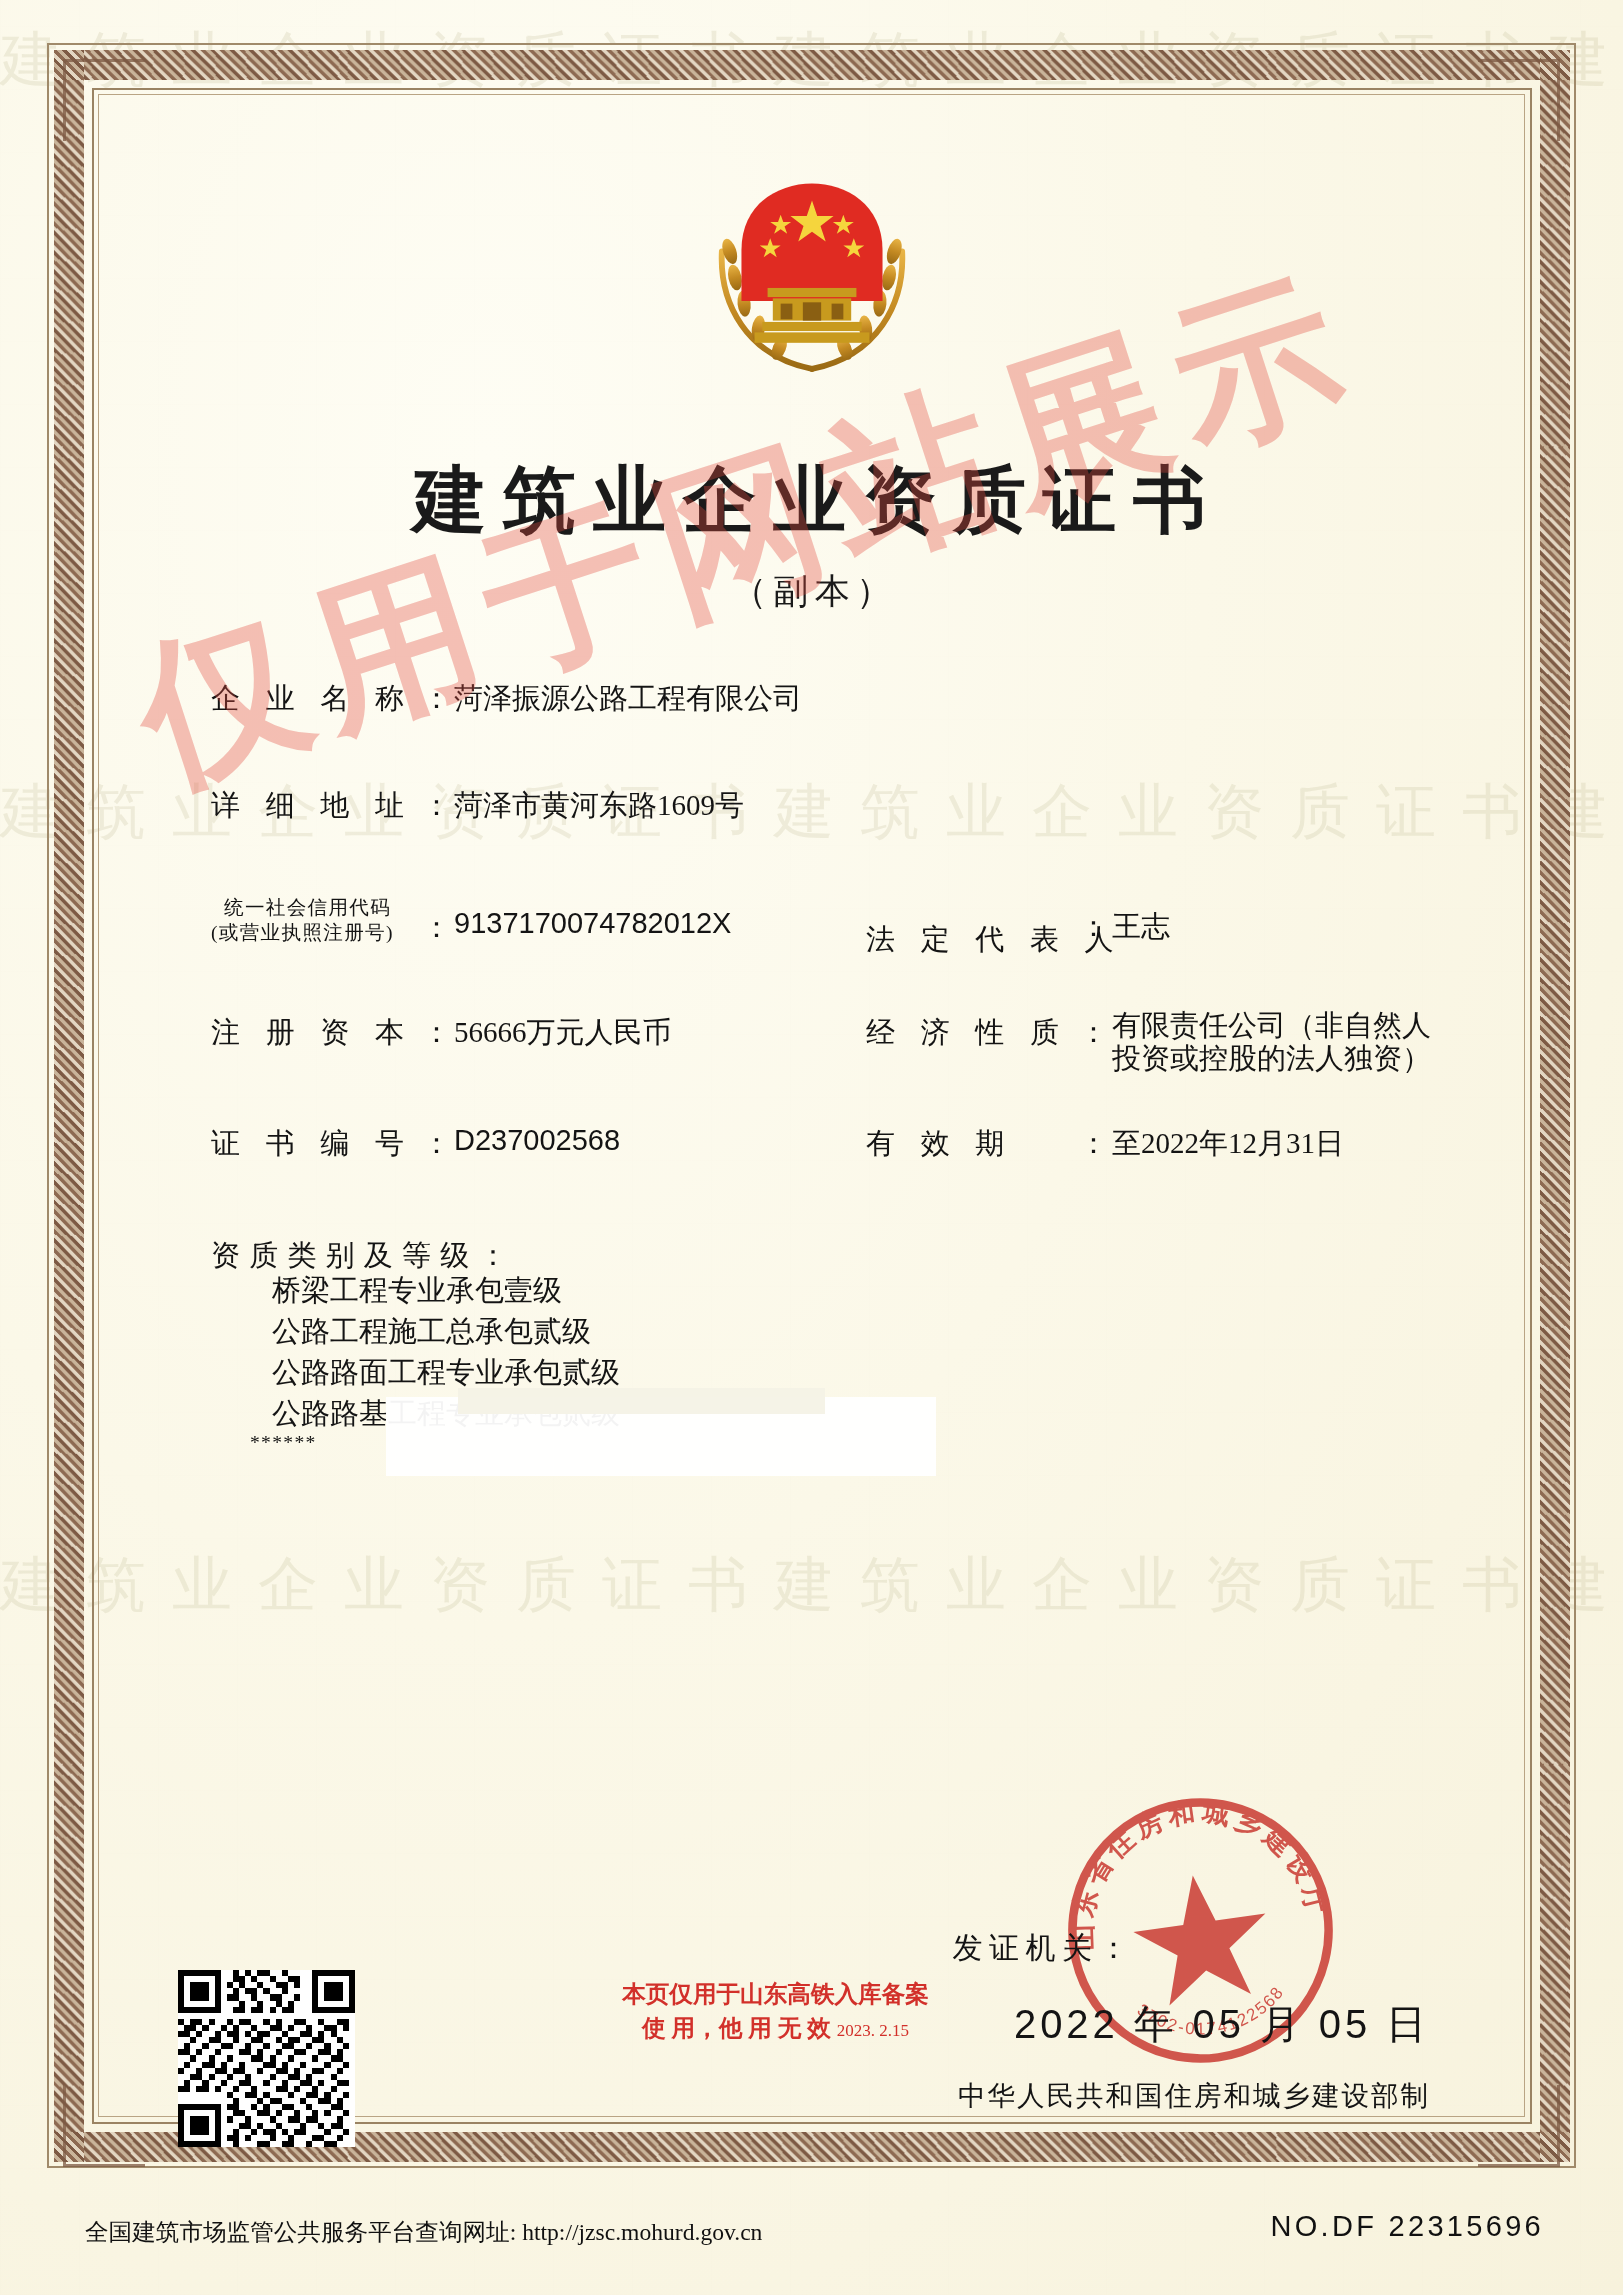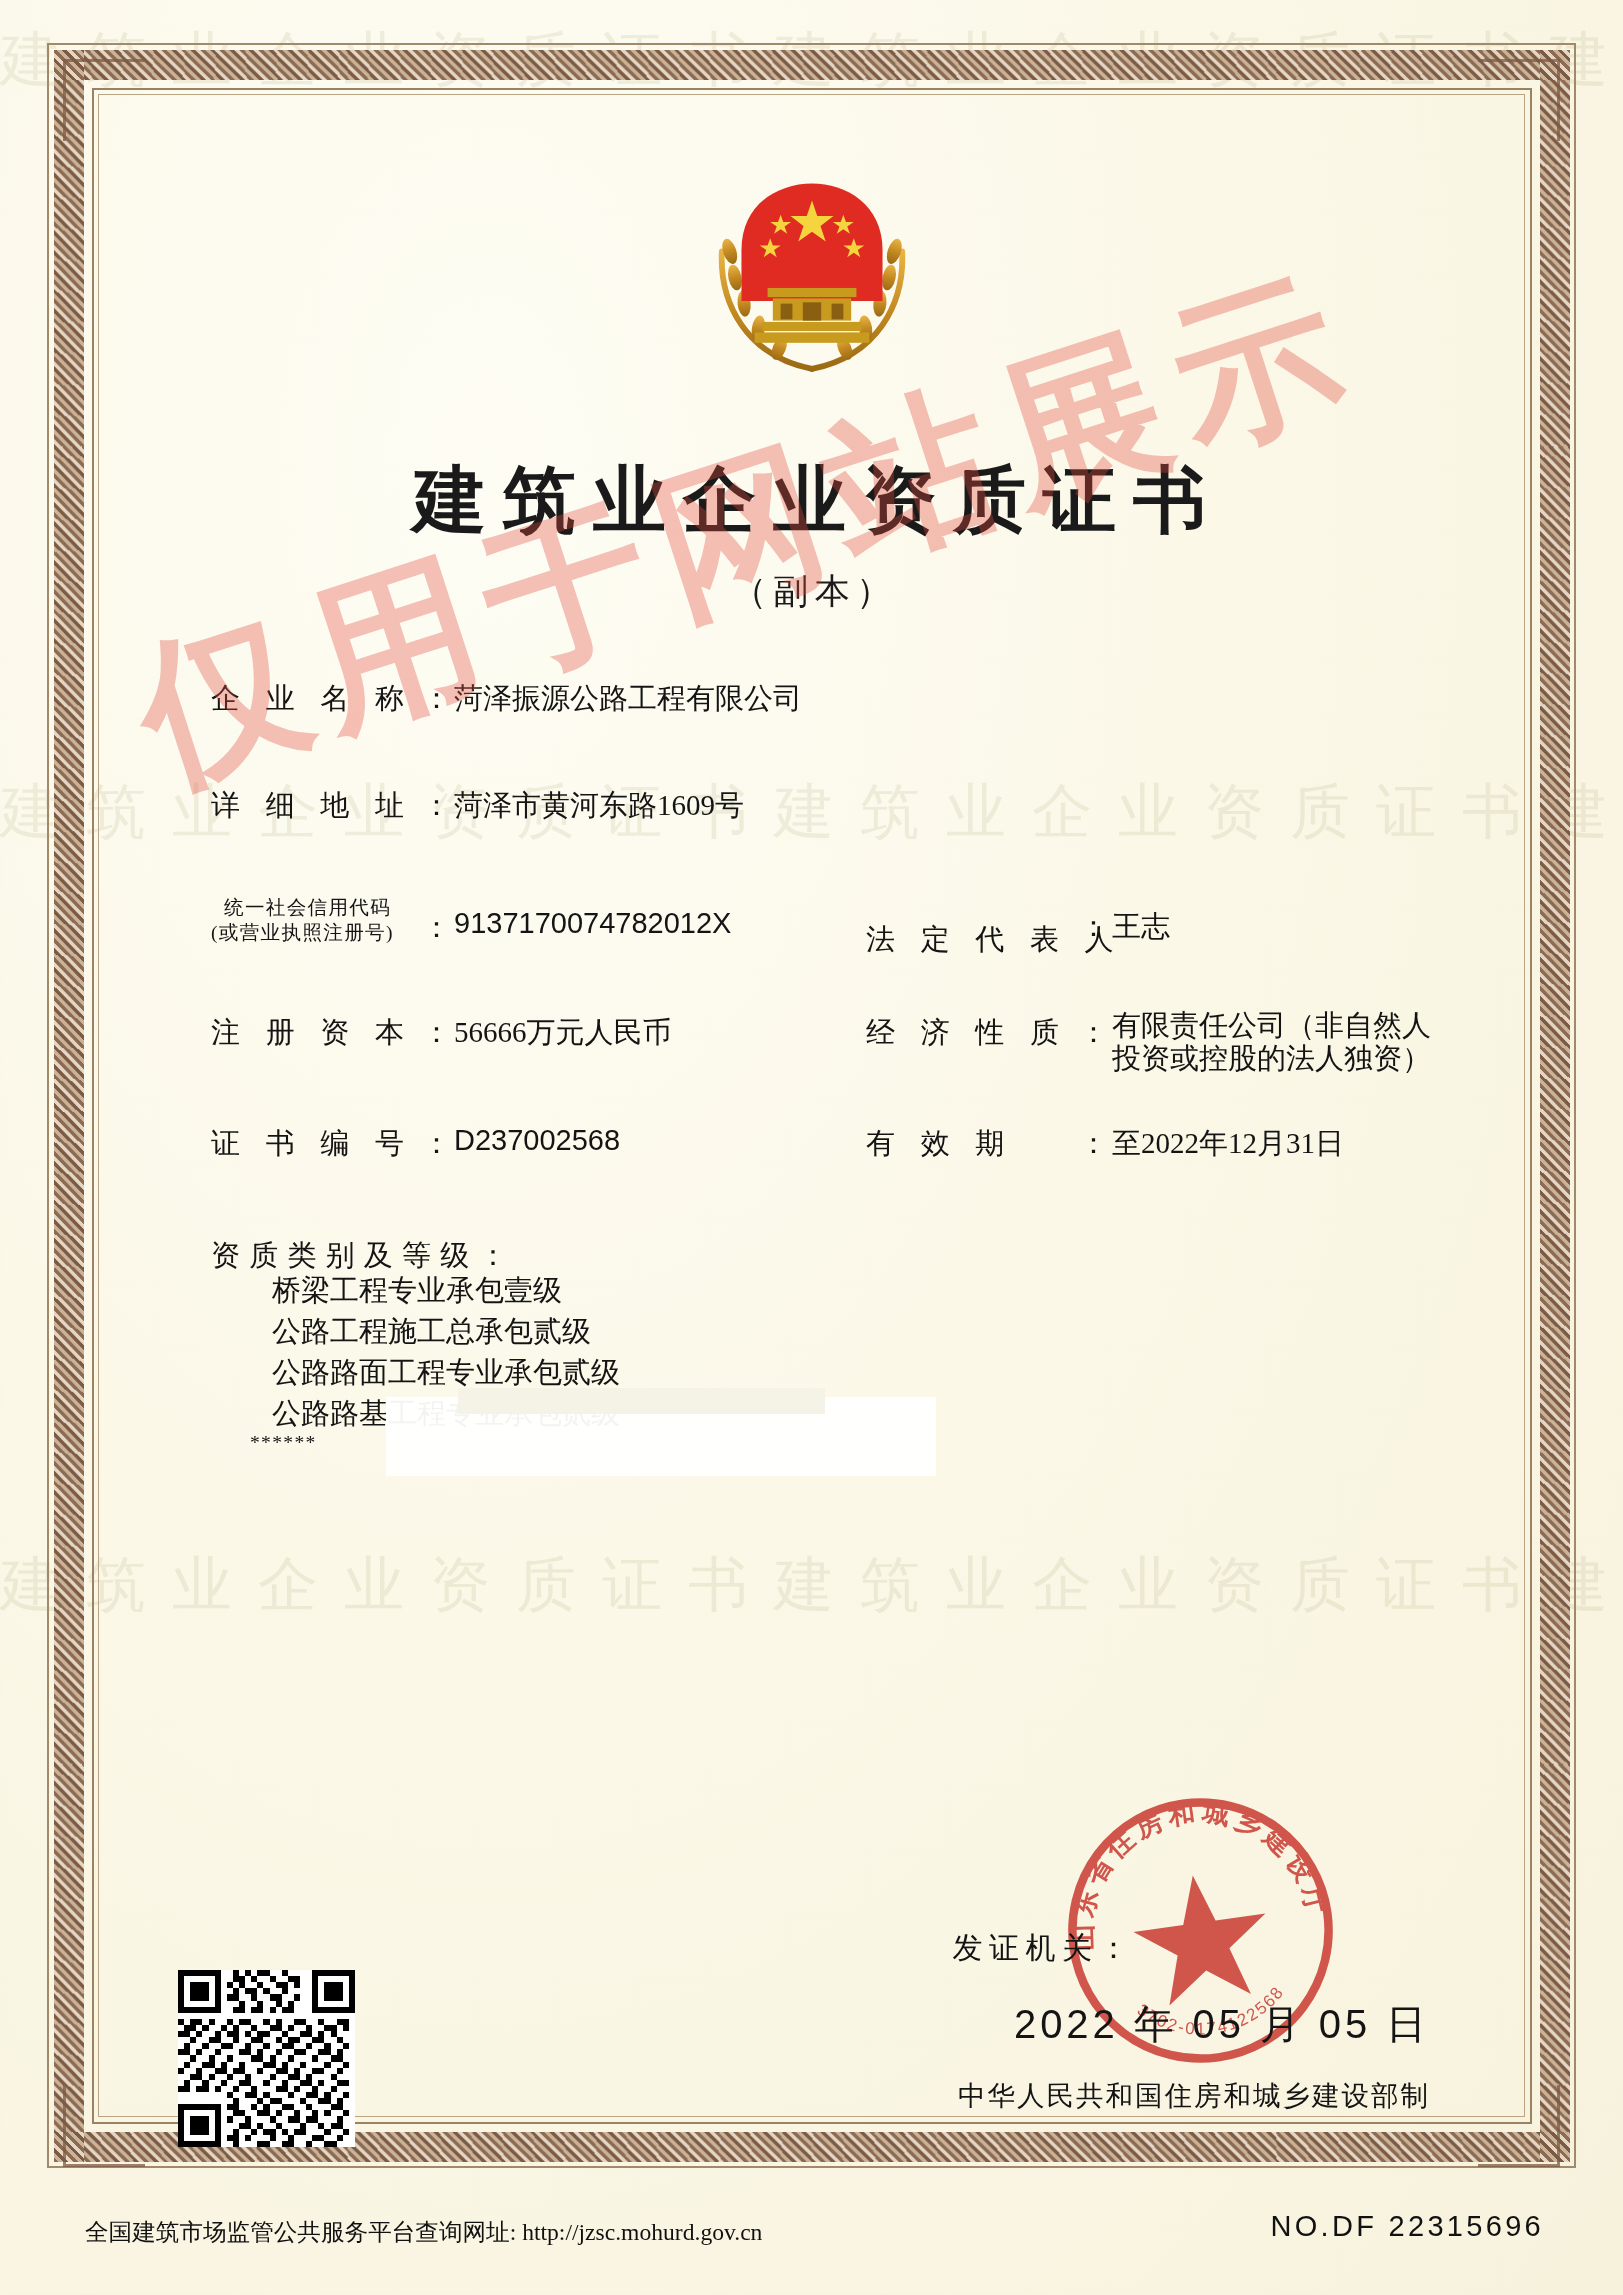--- a/index.html
+++ b/index.html
@@ -441,20 +441,27 @@
       </text>
     </g>
   </svg>
 
   <div id="issuer-label">
     <span>发证机关</span><span>：</span>
   </div>
   <div id="issue-date">2022 年 05 月 05 日</div>
   <div id="ministry">中华人民共和国住房和城乡建设部制</div>
 
+  <div id="filing-note">
+    <div>本页仅用于山东高铁入库备案</div>
+    <div>
+      <span>使 用，他 用 无 效</span>
+      <span class="date">2023. 2.15</span>
+    </div>
+  </div>
 
   <svg id="qr" viewBox="0 0 29 29" shape-rendering="crispEdges">
     <rect width="29" height="29" fill="#fff"></rect>
     <g fill="#000">
       <path d="M0 0h7v7h-7z M1 1h5v5h-5z" fill="#000"></path>
       <rect x="1" y="1" width="5" height="5" fill="#fff"></rect>
       <rect x="2" y="2" width="3" height="3" fill="#000"></rect>
       <path d="M22 0h7v7h-7z"></path>
       <rect x="23" y="1" width="5" height="5" fill="#fff"></rect>
       <rect x="24" y="2" width="3" height="3" fill="#000"></rect>

